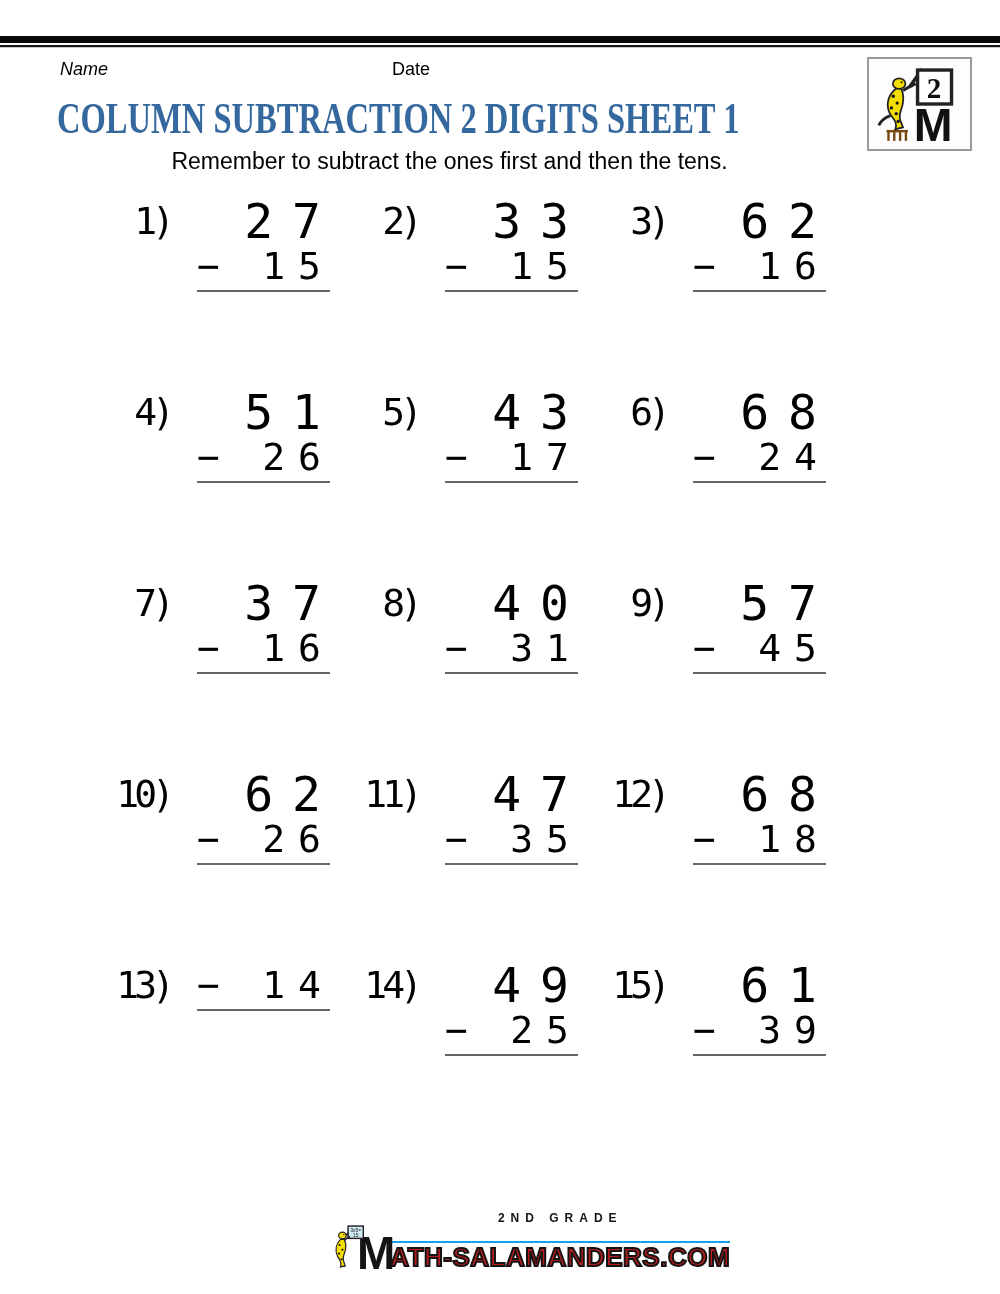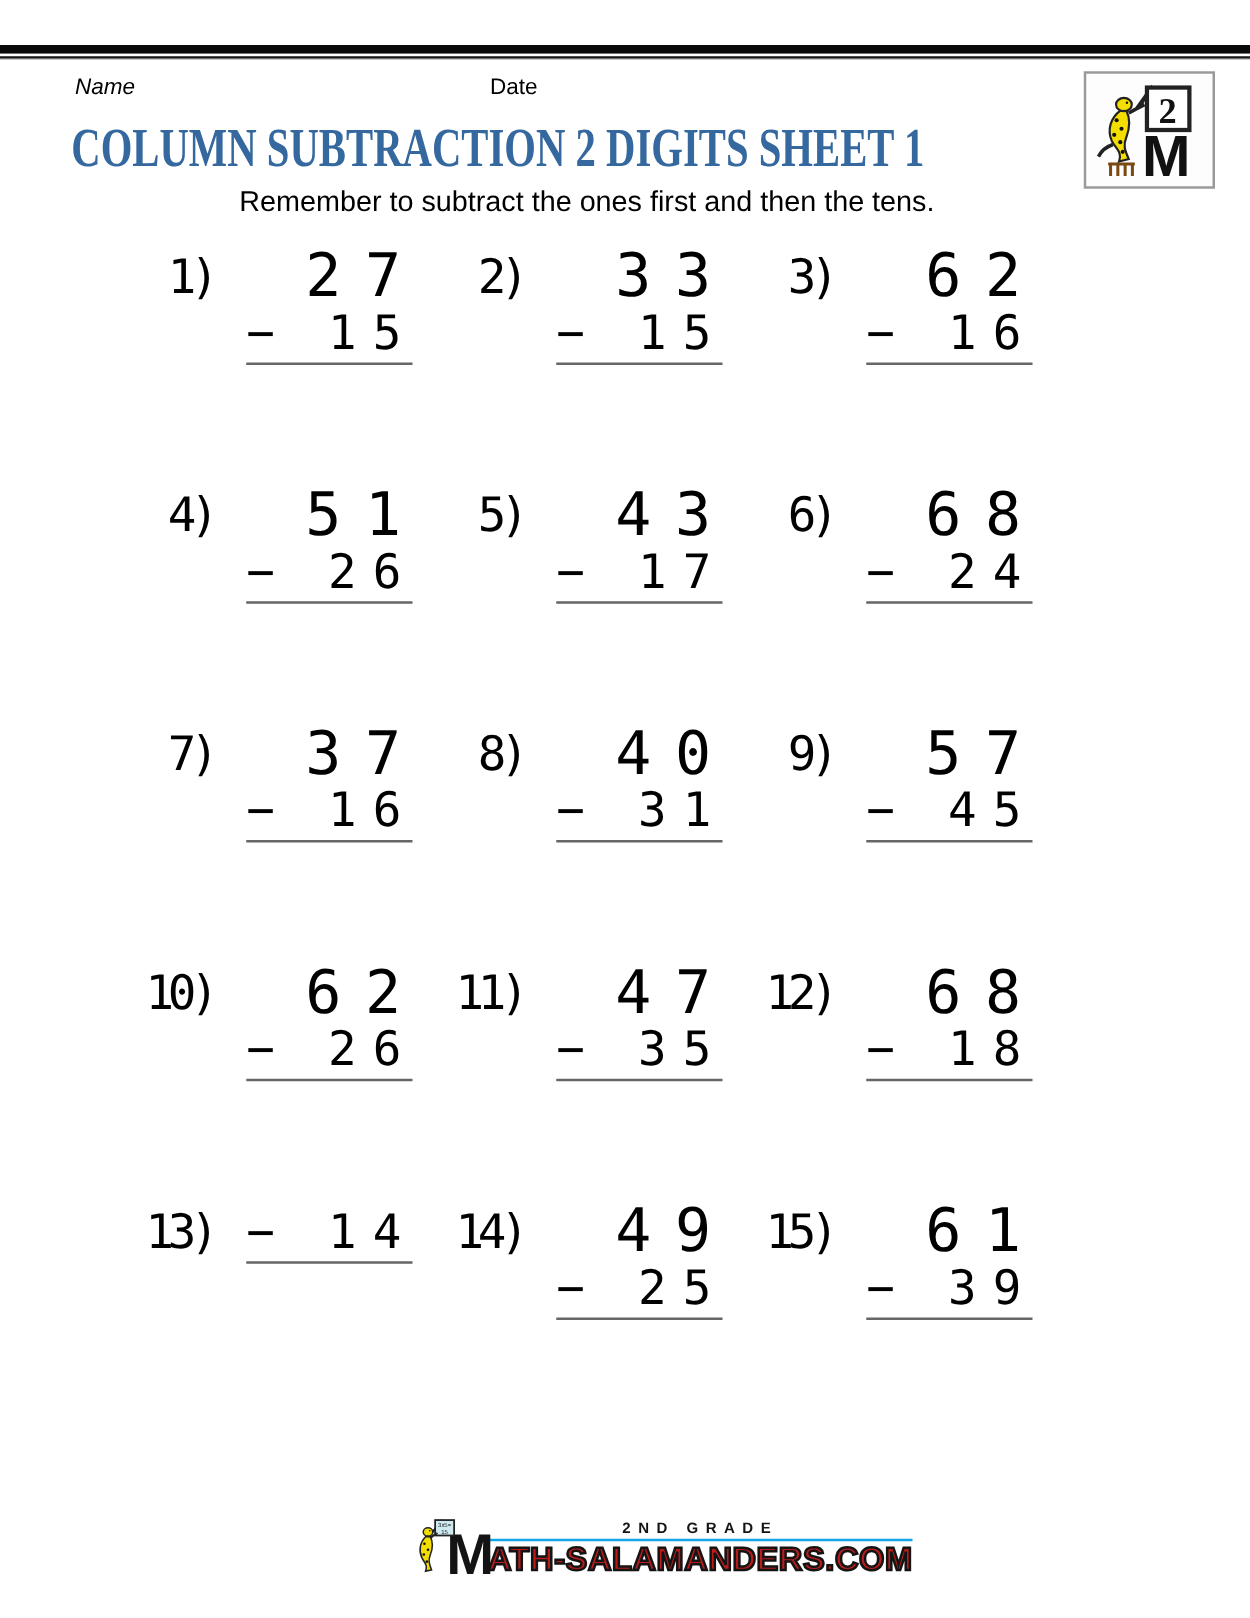--- a/index.html
+++ b/index.html
@@ -30,21 +30,21 @@
   .page-title {
     position:absolute; left:57px; top:98px;
     font-family:"Liberation Serif", serif; font-weight:700;
     font-size:44px; line-height:42px; color:#35689e;
     transform:scaleX(0.74); transform-origin:left center;
     white-space:nowrap; letter-spacing:0px;
   }
 
   .instruction {
     position:absolute; left:0; top:148px; width:899px;
-    text-align:center; font-size:23px; color:#000;margin-left:20px;
+    text-align:center; font-size:23px; color:#000;
   }
 
   
   .problems-grid {
     position:absolute; left:106px; top:199px;
     display:grid;
     grid-template-columns:248px 248px 248px;
     grid-auto-rows:191px;
     font-family:"DejaVu Sans Mono", monospace;
     color:#000;
@@ -76,21 +76,21 @@
     display:flex; align-items:flex-end;
   }
   .footer-logo svg { width:38px; height:50px; display:block; margin-right:-12px; position:relative; z-index:2; }
   .site-m {
     font-size:46px; line-height:36px; font-weight:700; color:#141414;
     font-family:"Liberation Sans", sans-serif; z-index:1; letter-spacing:-2px;
   }
   .site-right { display:flex; flex-direction:column; margin-left:-3px; }
   .grade-text {
     text-align:center; font-size:12px; font-weight:700; color:#141414;
-    letter-spacing:6px; padding-bottom:2px; white-space:nowrap;
+    letter-spacing:6px; padding-bottom:16px; white-space:nowrap;
   }
   .site-text {
     border-top:2px solid #0ea5e9; padding-top:1px;
     font-size:26px; line-height:27px; font-weight:700; letter-spacing:0.5px;
     color:#b91c1c; -webkit-text-stroke:2px #141414;
     text-shadow:0 0 1px #141414; white-space:nowrap;
     font-family:"Liberation Sans", sans-serif;
   }
 </style>
 </head>

